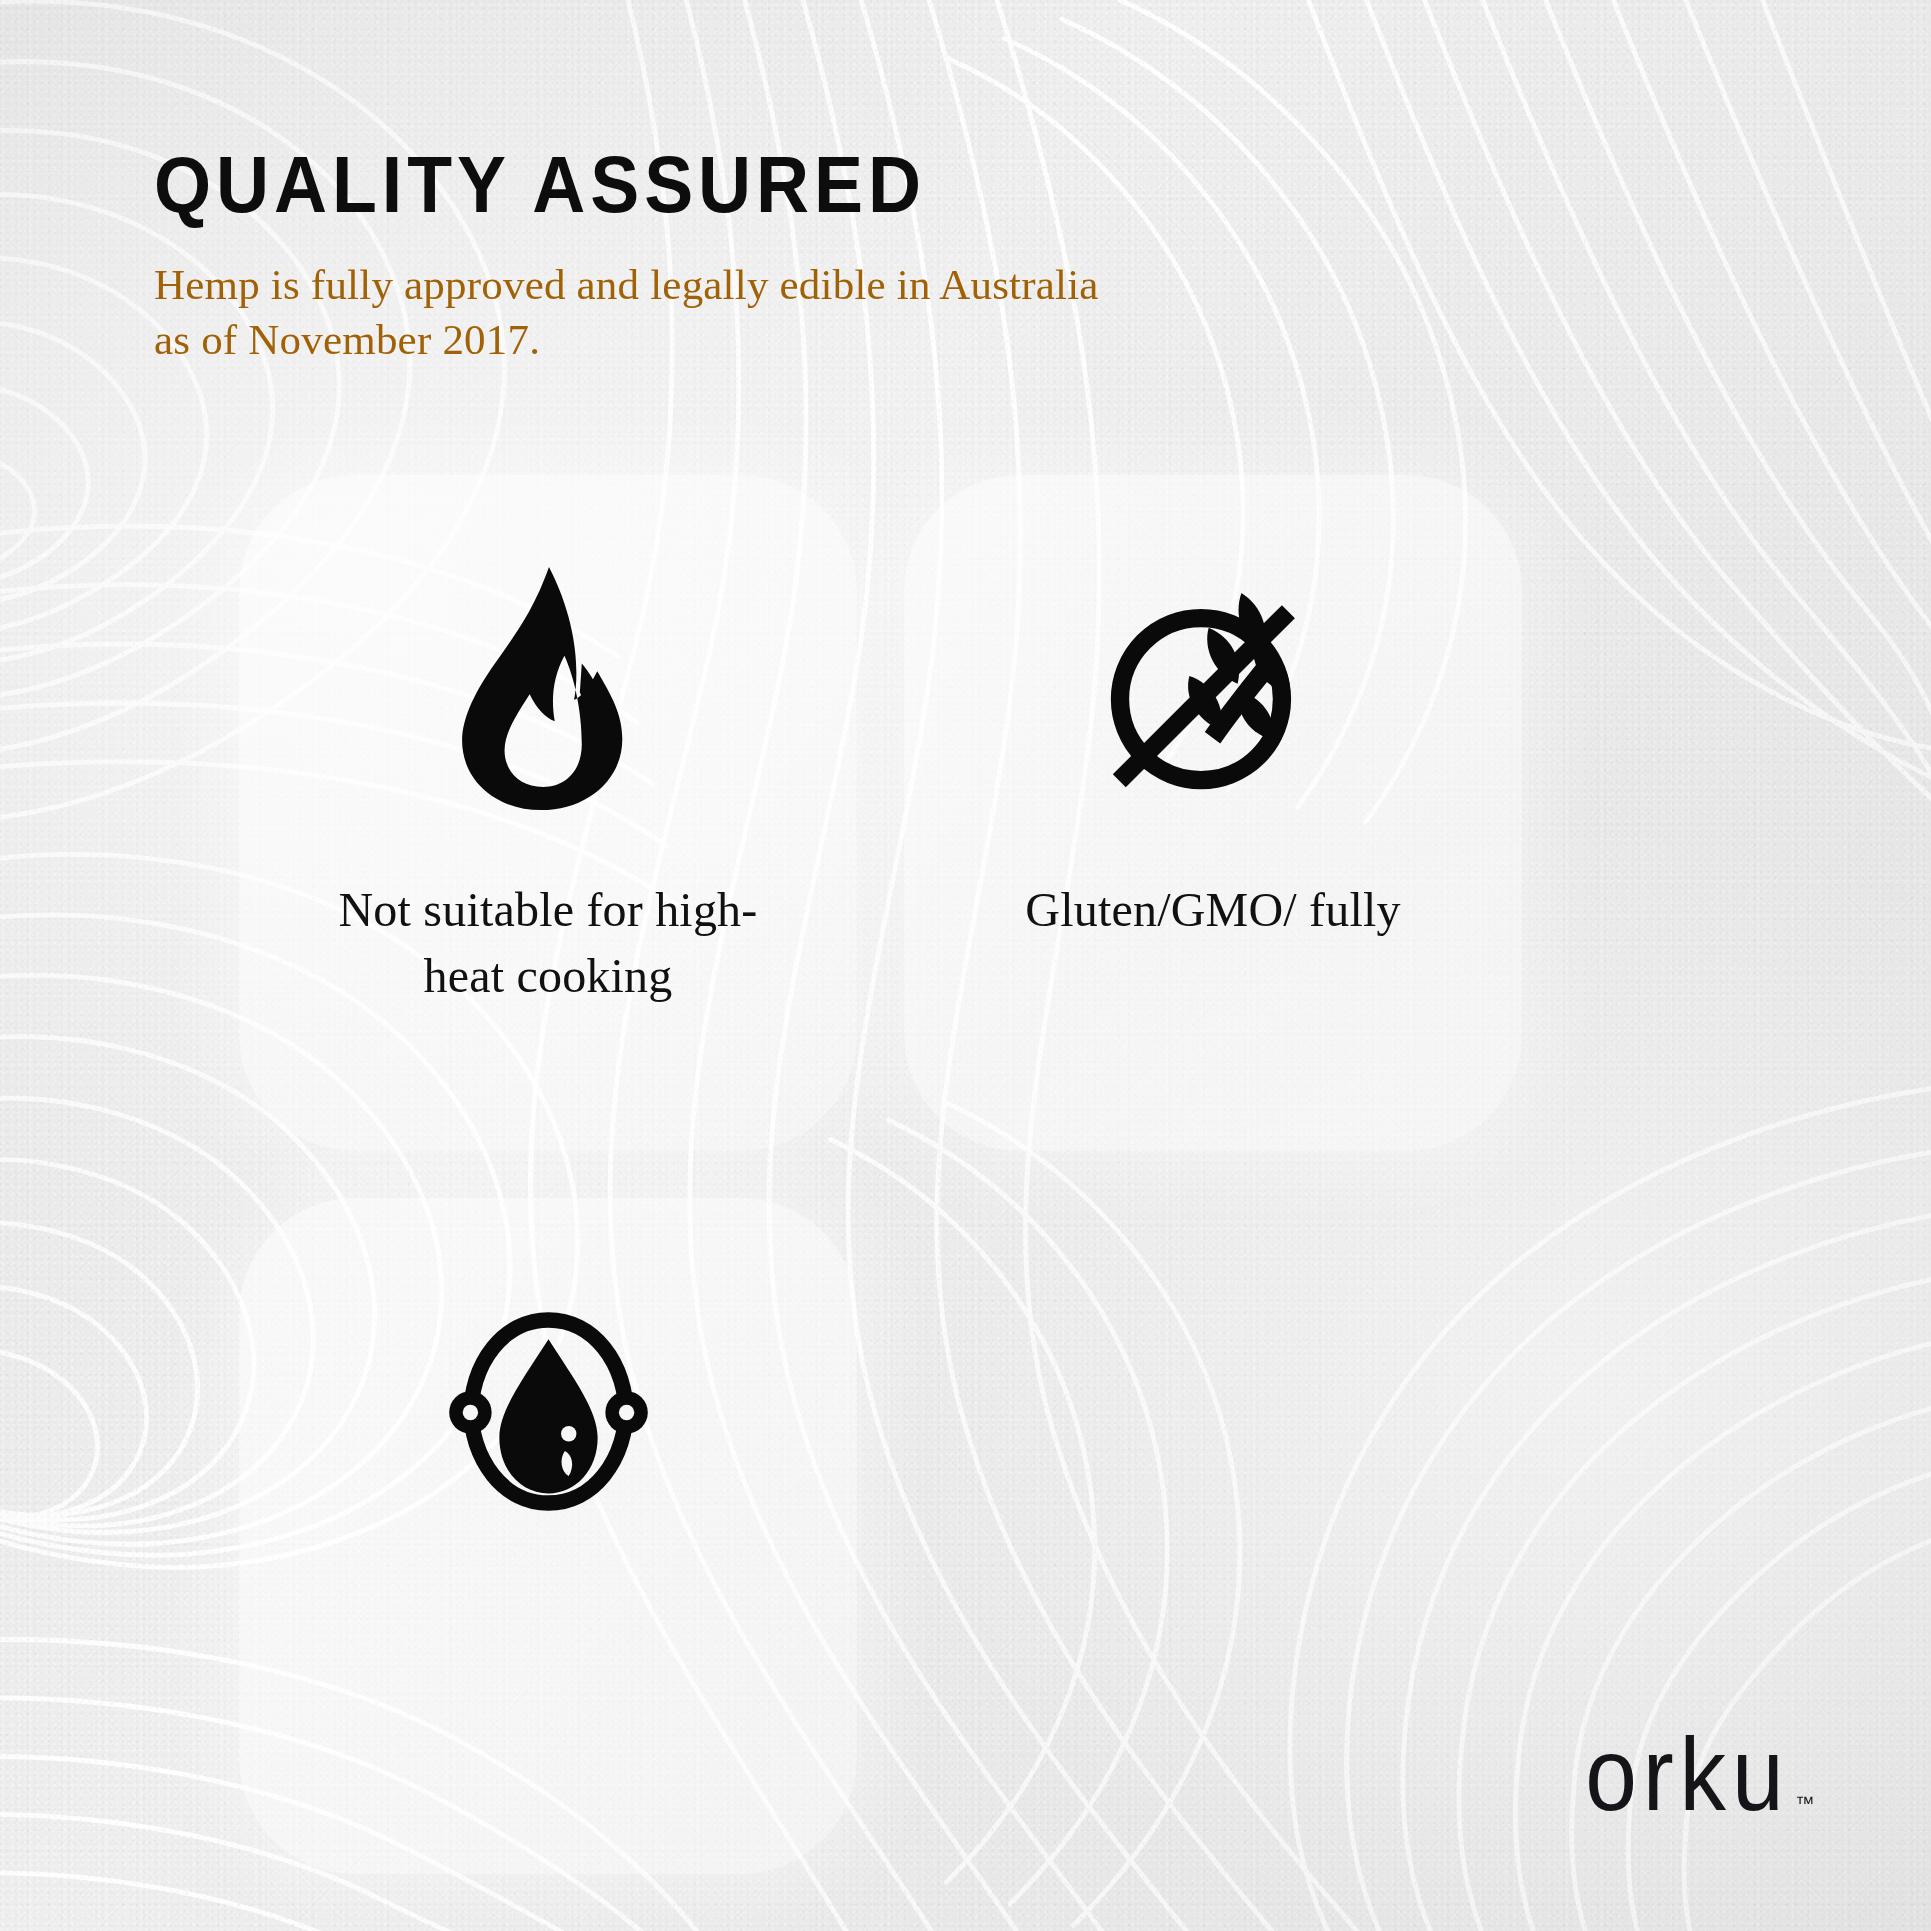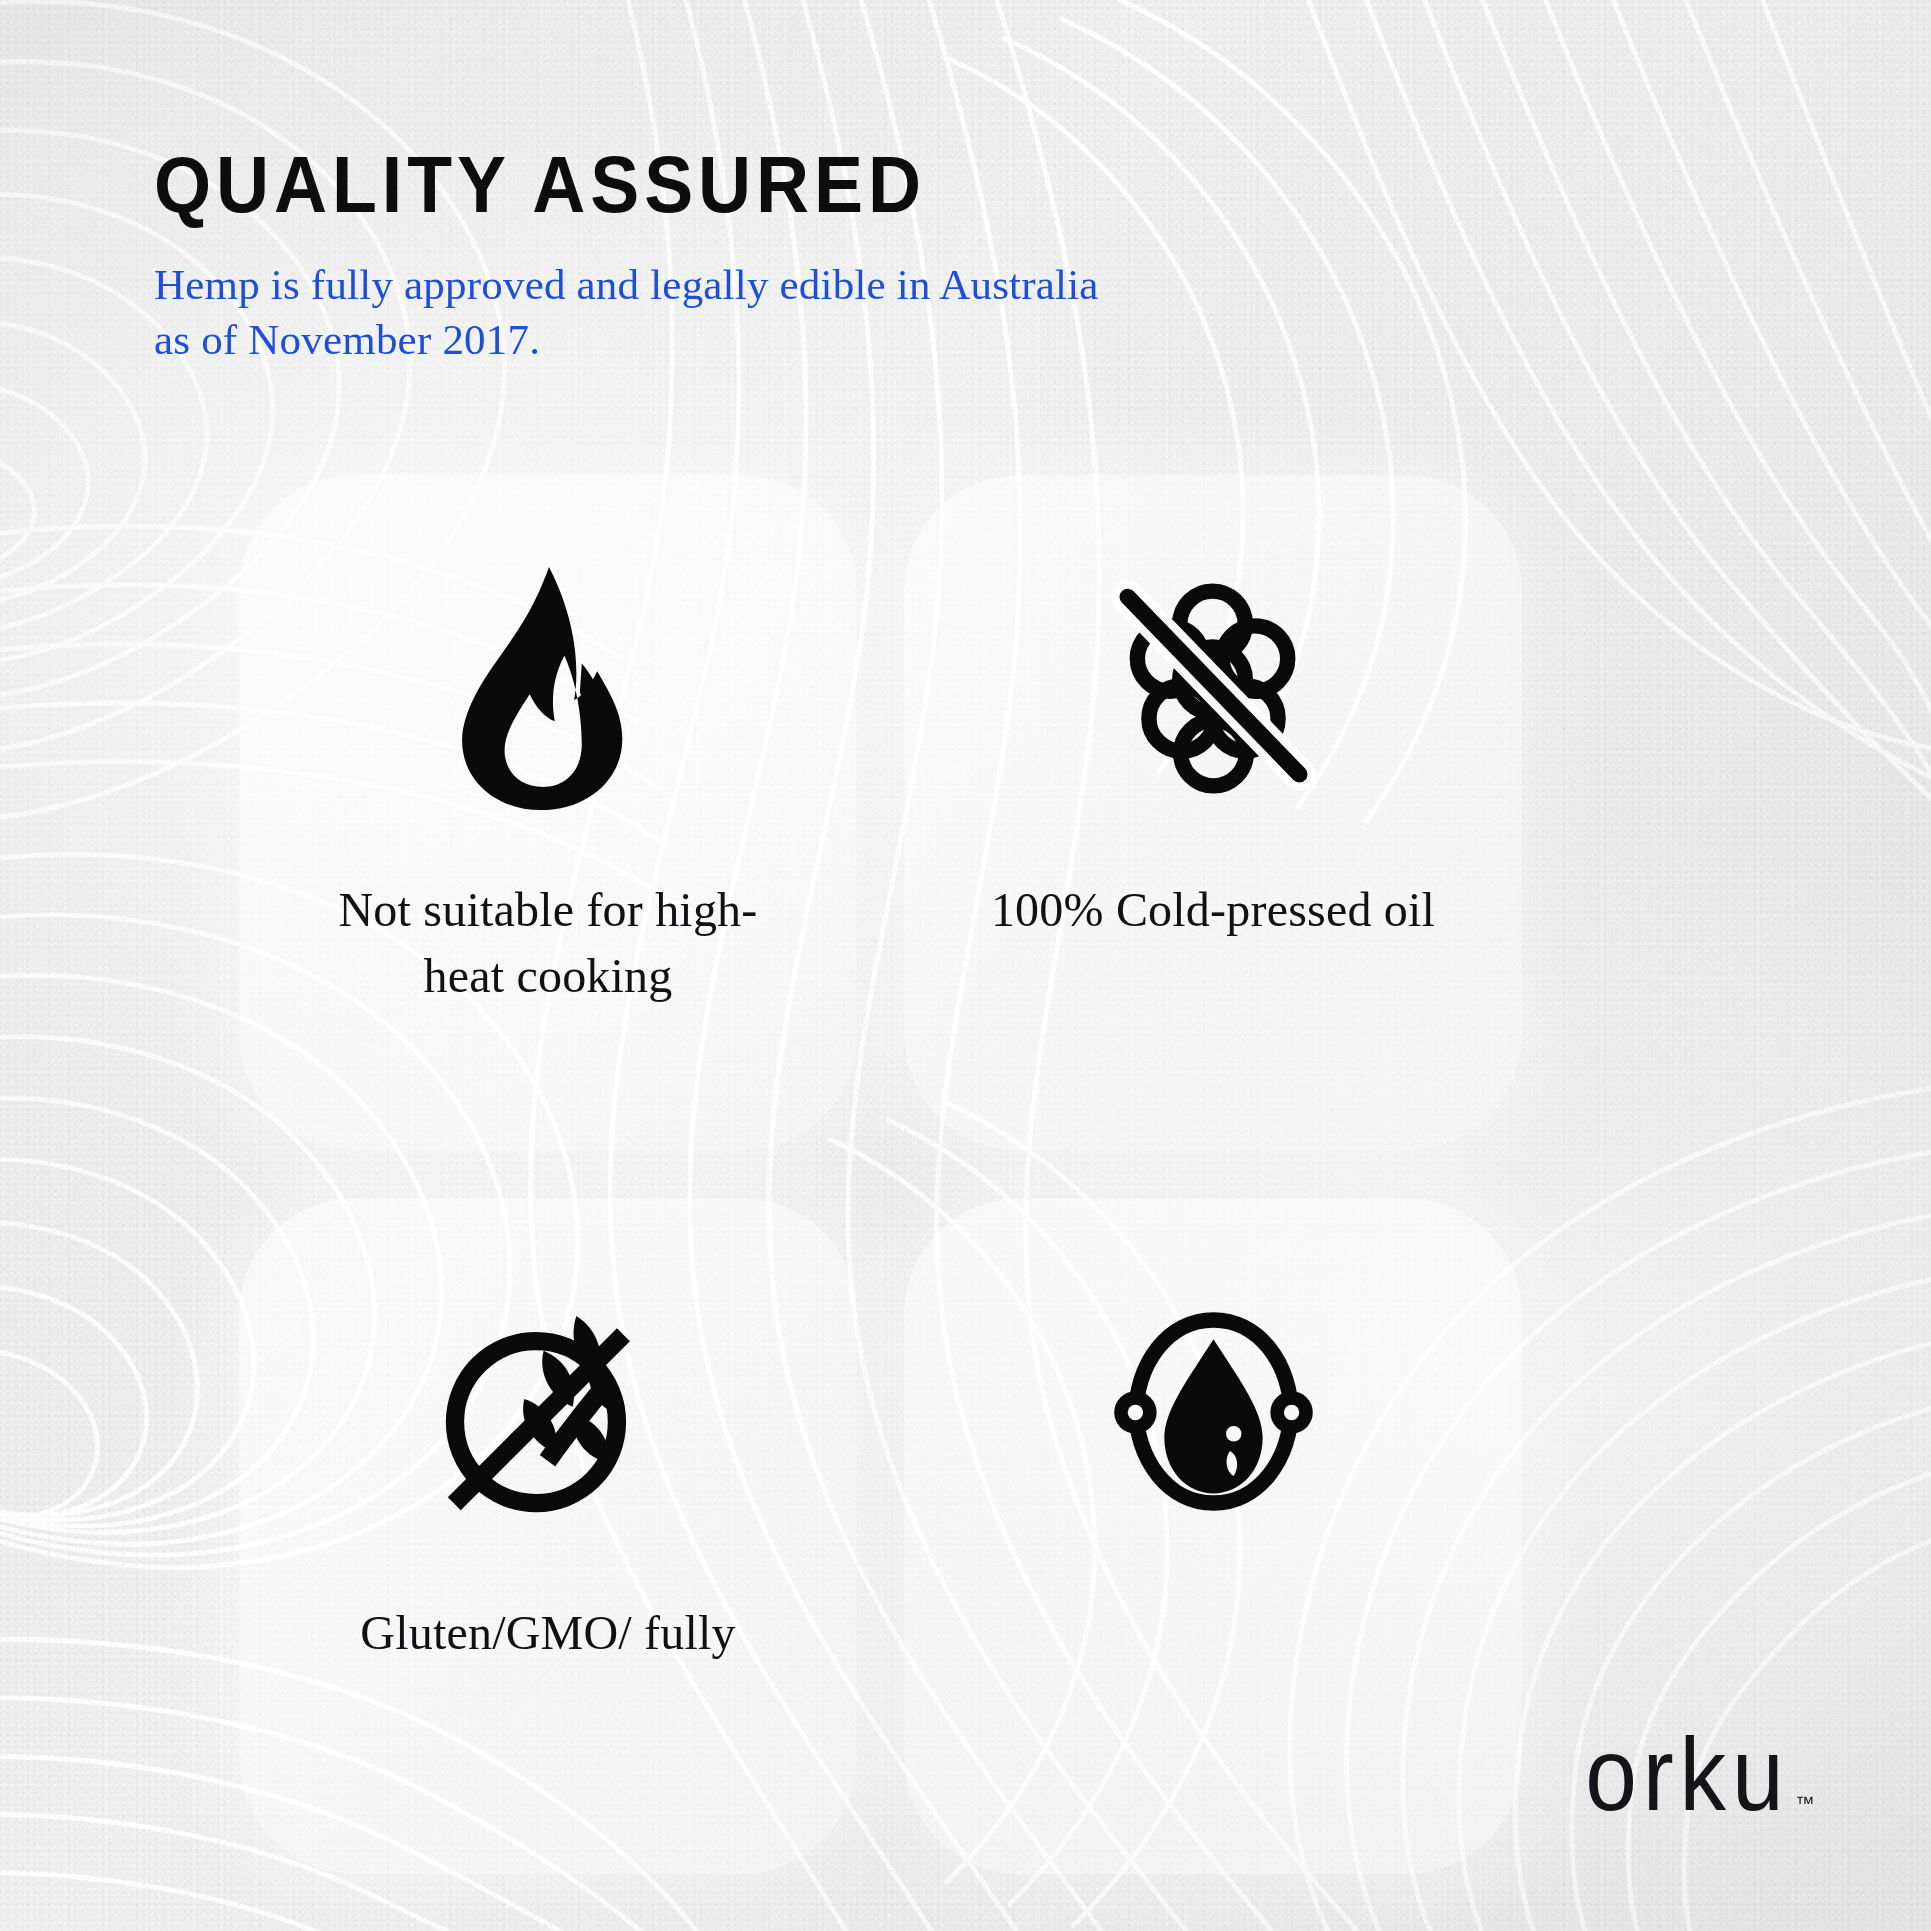--- a/index.html
+++ b/index.html
@@ -38,21 +38,21 @@
   
   .header{position:absolute;left:154px;top:145px;width:1139px;}
   .title{
     font-family:"Liberation Sans",sans-serif;
     font-weight:700;font-size:79px;line-height:1;
     letter-spacing:5.3px;color:#0d0d0d;margin:0;
     transform:scaleX(.93);transform-origin:left center;
   }
   .subtitle{
     margin:33px 0 0 0;font-family:"Liberation Serif",serif;
-    font-size:43px;line-height:1.28;color:#1d4ed8;max-width:975px;
+    font-size:43px;line-height:1.28;color:#a16207;max-width:975px;
     letter-spacing:0.2px;
   }
 
   
   .grid{
     position:absolute;left:239px;top:475px;
     width:1468px;
     display:grid;grid-template-columns:618px 618px;
     column-gap:193px;row-gap:58px;gap:47px;
   }
@@ -197,42 +197,20 @@
             C 150 214, 134 232, 110 232 Z"></path>
           <path fill="#0a0a0a" d="M150 104
             C 164 120, 176 146, 178 172
             C 180 196, 170 214, 156 224
             C 164 196, 160 160, 148 134 Z"></path>
         </svg>
       </div>
       <div class="card-label">Not suitable for high-heat cooking</div>
     </div>
 
-    <div class="card">
-      <div class="icon-wrap">
-        <svg width="241" height="241" viewBox="0 0 250 250" aria-hidden="true">
-          <g fill="none" stroke="#0a0a0a" stroke-width="16" stroke-linecap="round">
-
-            <circle cx="124" cy="58" r="34"></circle>
-            <circle cx="80" cy="94" r="34"></circle>
-            <circle cx="168" cy="94" r="34"></circle>
-            <circle cx="124" cy="116" r="34"></circle>
-            <circle cx="92" cy="156" r="34"></circle>
-            <circle cx="158" cy="156" r="34"></circle>
-            <circle cx="125" cy="192" r="34"></circle>
-
-            <path d="M124 92 L124 146" stroke-width="13"></path>
-          </g>
-
-          <line x1="36" y1="30" x2="214" y2="214" stroke="#ffffff" stroke-width="34" stroke-linecap="round" opacity="0.97"></line>
-          <line x1="36" y1="30" x2="214" y2="214" stroke="#0a0a0a" stroke-width="17" stroke-linecap="round"></line>
-        </svg>
-      </div>
-      <div class="card-label">100% Cold-pressed oil</div>
-    </div>
 
     <div class="card">
       <div class="icon-wrap">
         <svg width="241" height="241" viewBox="0 0 250 250" aria-hidden="true">
 
           <g fill="#0a0a0a">
             <path d="M154 26 C176 40,184 66,176 88 C154 76,146 48,154 26 Z"></path>
             <path d="M120 62 C144 72,156 96,150 120 C126 110,114 84,120 62 Z"></path>
             <path d="M166 78 C190 84,206 106,204 130 C180 126,164 104,166 78 Z"></path>
             <path d="M100 112 C124 120,138 144,132 168 C108 158,94 134,100 112 Z"></path>

